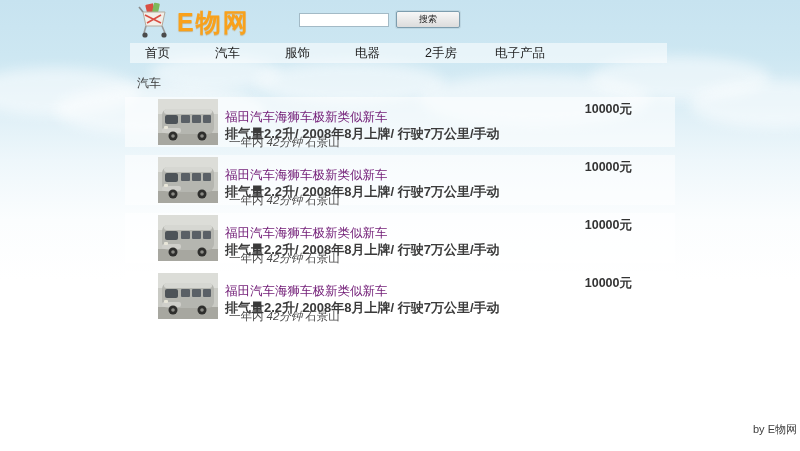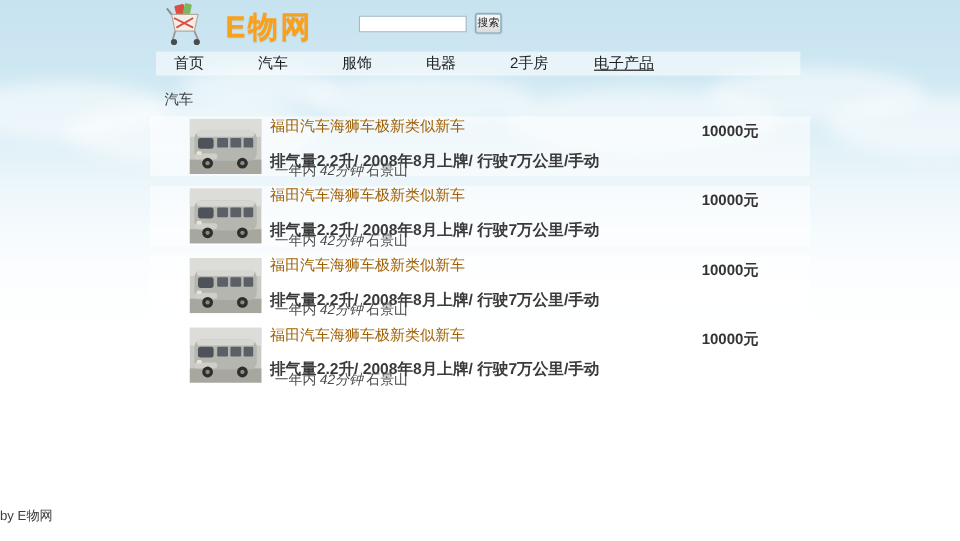--- a/index.html
+++ b/index.html
@@ -6,50 +6,50 @@
   body{
     width:800px;height:451px;overflow:hidden;position:relative;
     font-family:"Liberation Sans","DejaVu Sans",sans-serif;
     background:linear-gradient(180deg,#c7e3f0 0px,#cde7f2 55px,#dceef6 105px,#eef7fb 160px,#fbfdfe 220px,#ffffff 280px);
   }
   .cloud{position:absolute;background:#ffffff;border-radius:50%;opacity:.5;filter:blur(6px);}
 
   
   .header{position:absolute;left:0;top:0;width:800px;height:42px;}
   .logo{position:absolute;left:137px;top:2px;display:flex;align-items:center;cursor:pointer;}
-  .logo-text{font-size:25px;font-weight:bold;color:#f9a11b;letter-spacing:2px;margin-left:17px;
+  .logo-text{font-size:25px;font-weight:bold;color:#f9a11b;letter-spacing:2px;margin-left:6px;
     text-shadow:0 1px 1px rgba(196,118,0,.45);}
   .search-input{position:absolute;left:299px;top:13px;width:84px;height:12px;border:1px solid #a3bac6;
     font-size:10px;padding:0 2px;background:#ffffff;}
   .search-btn{position:absolute;left:396px;top:11px;height:17px;font-size:9px;line-height:13px;
-    padding:1px 1px;color:#222;background:linear-gradient(#f7f7f7,#dcdcdc);
+    padding:1px 22px;color:#222;background:linear-gradient(#f7f7f7,#dcdcdc);
     border:1px solid #7d9dae;box-shadow:0 0 0 1px #bcd6e2;border-radius:2px;cursor:pointer;
     font-family:"Liberation Sans","DejaVu Sans",sans-serif;}
 
   
   .nav{position:absolute;left:130px;top:43px;width:537px;height:20px;
     background:rgba(255,255,255,.55);display:flex;align-items:center;}
   .nav-item{font-size:12.5px;color:#1e1e1e;margin-left:15px;width:55px;white-space:nowrap;cursor:pointer;}
-  .nav-item:last-child{width:auto;text-decoration:underline;}
+  .nav-item:last-child{width:auto;}
 
   
   .breadcrumb{position:absolute;left:137px;top:75px;font-size:12px;color:#3e3e3e;}
 
   
   .listings{position:absolute;left:125px;top:97px;width:550px;}
   .row{position:relative;height:50px;margin-bottom:8px;background:rgba(255,255,255,.55);}
   .thumb{position:absolute;left:33px;top:2px;width:60px;height:46px;cursor:pointer;display:block;}
-  .row-title{position:absolute;left:100px;top:0;font-size:12.5px;color:#a16207;cursor:pointer;}
+  .row-title{position:absolute;left:100px;top:12px;font-size:12.5px;color:#701a75;cursor:pointer;}
   .row-details{position:absolute;left:100px;top:28px;font-size:13px;font-weight:bold;color:#3a3a3a;}
   .row-loc{position:absolute;left:104px;top:38px;font-size:11.5px;color:#4a4a4a;text-align:center;}
   .row-loc .ago{font-style:italic;margin:0 3px;}
   .row-price{position:absolute;right:43px;top:4px;font-size:12.5px;color:#333333;font-weight:bold;}
 
   
-  .footer{position:absolute;left:0;top:422px;width:797px;text-align:left;
+  .footer{position:absolute;left:0;top:422px;width:797px;text-align:right;
     font-size:11px;color:#3e3e3e;}
 </style>
 </head>
 <body>
 
 <div class="cloud" style="left:-30px;top:68px;width:170px;height:48px;"></div>
 <div class="cloud" style="left:55px;top:84px;width:210px;height:52px;"></div>
 <div class="cloud" style="left:150px;top:56px;width:130px;height:34px;"></div>
 <div class="cloud" style="left:255px;top:62px;width:190px;height:42px;"></div>
 <div class="cloud" style="left:420px;top:74px;width:230px;height:52px;"></div>

